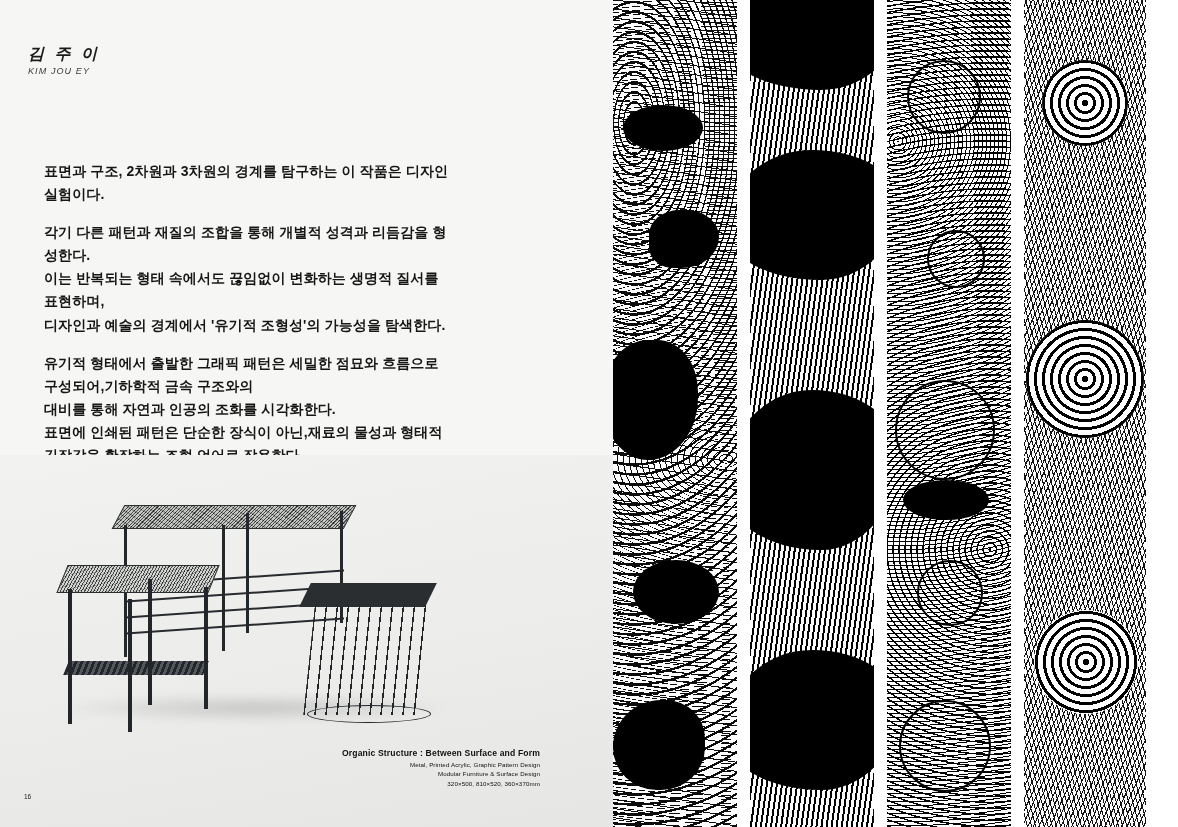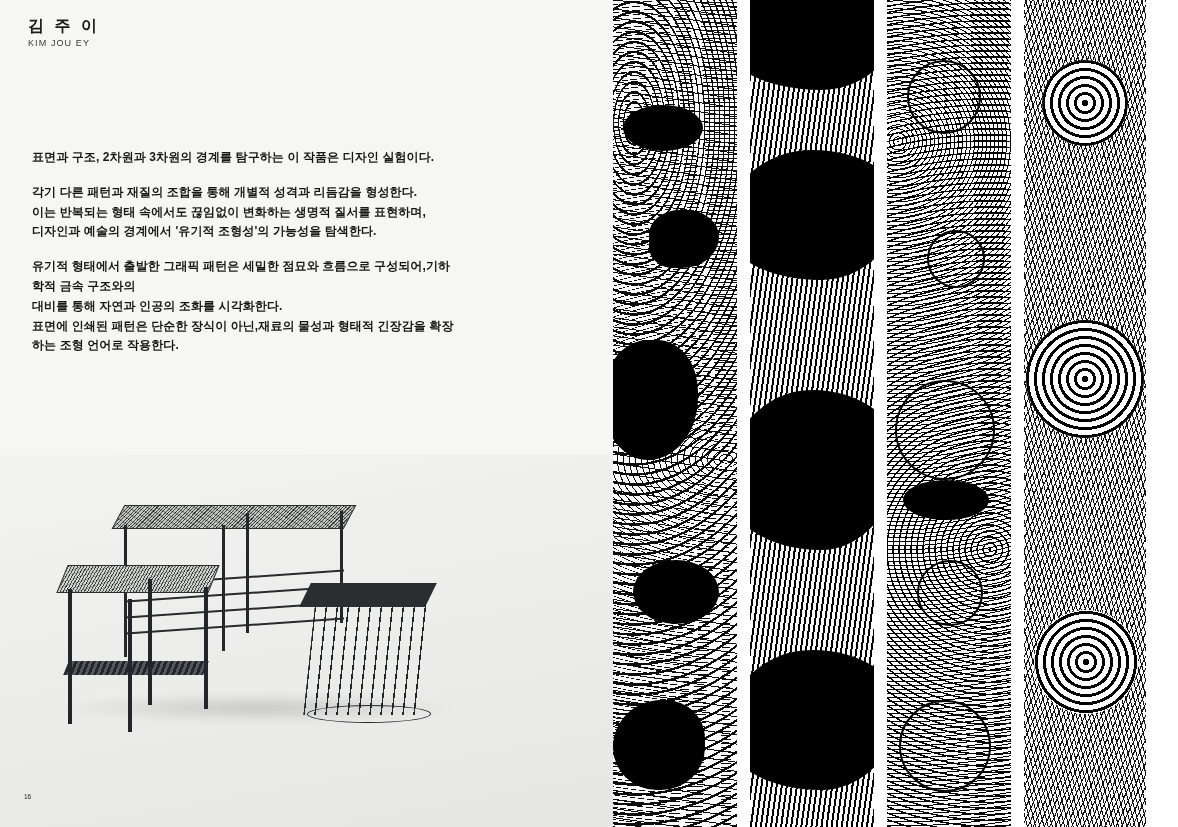--- a/index.html
+++ b/index.html
@@ -24,21 +24,22 @@
     position: absolute;
     left: 0; top: 0;
     width: 613px;
     height: 827px;
     background: #f6f6f4;
     overflow: hidden;
   }
   .artist-block {
     position: absolute;
     left: 28px;
-    top: 16px;
+    top: 44px;
+    font-style: italic;
   }
   .artist-name-ko {
     font-size: 16px;
     font-weight: bold;
     letter-spacing: 3px;
     color: #1b1b1b;
     line-height: 1.2;
   }
   .artist-name-en {
     font-size: 9px;
@@ -48,22 +49,22 @@
   }
 
   .body-copy {
     position: absolute;
     left: 32px;
     top: 148px;
     width: 430px;
     color: #161616;
   }
   .body-copy p {
-    margin: 0;
-    font-size: 12px;
+    margin: 12px;
+    font-size: 14px;
     line-height: 1.65;
     letter-spacing: 0.1px;
     font-weight: bold;
   }
   .body-copy .para {
     margin-bottom: 15px;
   }
   .body-copy .para:last-child { margin-bottom: 0; }
 
   
@@ -335,20 +336,26 @@
         <div class="stool-leg" style="left:142px; top:22px; height:122px;"></div>
       </div>
 
       <div class="wire-table">
         <div class="wire-top"></div>
         <div class="wire-lines"></div>
         <div class="wire-hoop"></div>
       </div>
     </div>
 
+    <div class="caption">
+      <div class="cap-title">Organic Structure : Between Surface and Form</div>
+      <div class="cap-line">Metal, Printed Acrylic, Graphic Pattern Design</div>
+      <div class="cap-line">Modular Furniture &amp; Surface Design</div>
+      <div class="cap-line">320×500, 810×520, 360×370mm</div>
+    </div>
 
     <div class="page-number">16</div>
   </div>
 
   <div class="right-page">
 
     <div class="strip" style="left:0px; width:124px;">
       <div class="tex tex-a"></div>
       <div class="blob" style="left:10px;  top:105px; width:80px;  height:46px;"></div>
       <div class="blob" style="left:36px;  top:210px; width:70px;  height:58px; border-radius:48% 52% 60% 40%;"></div>

